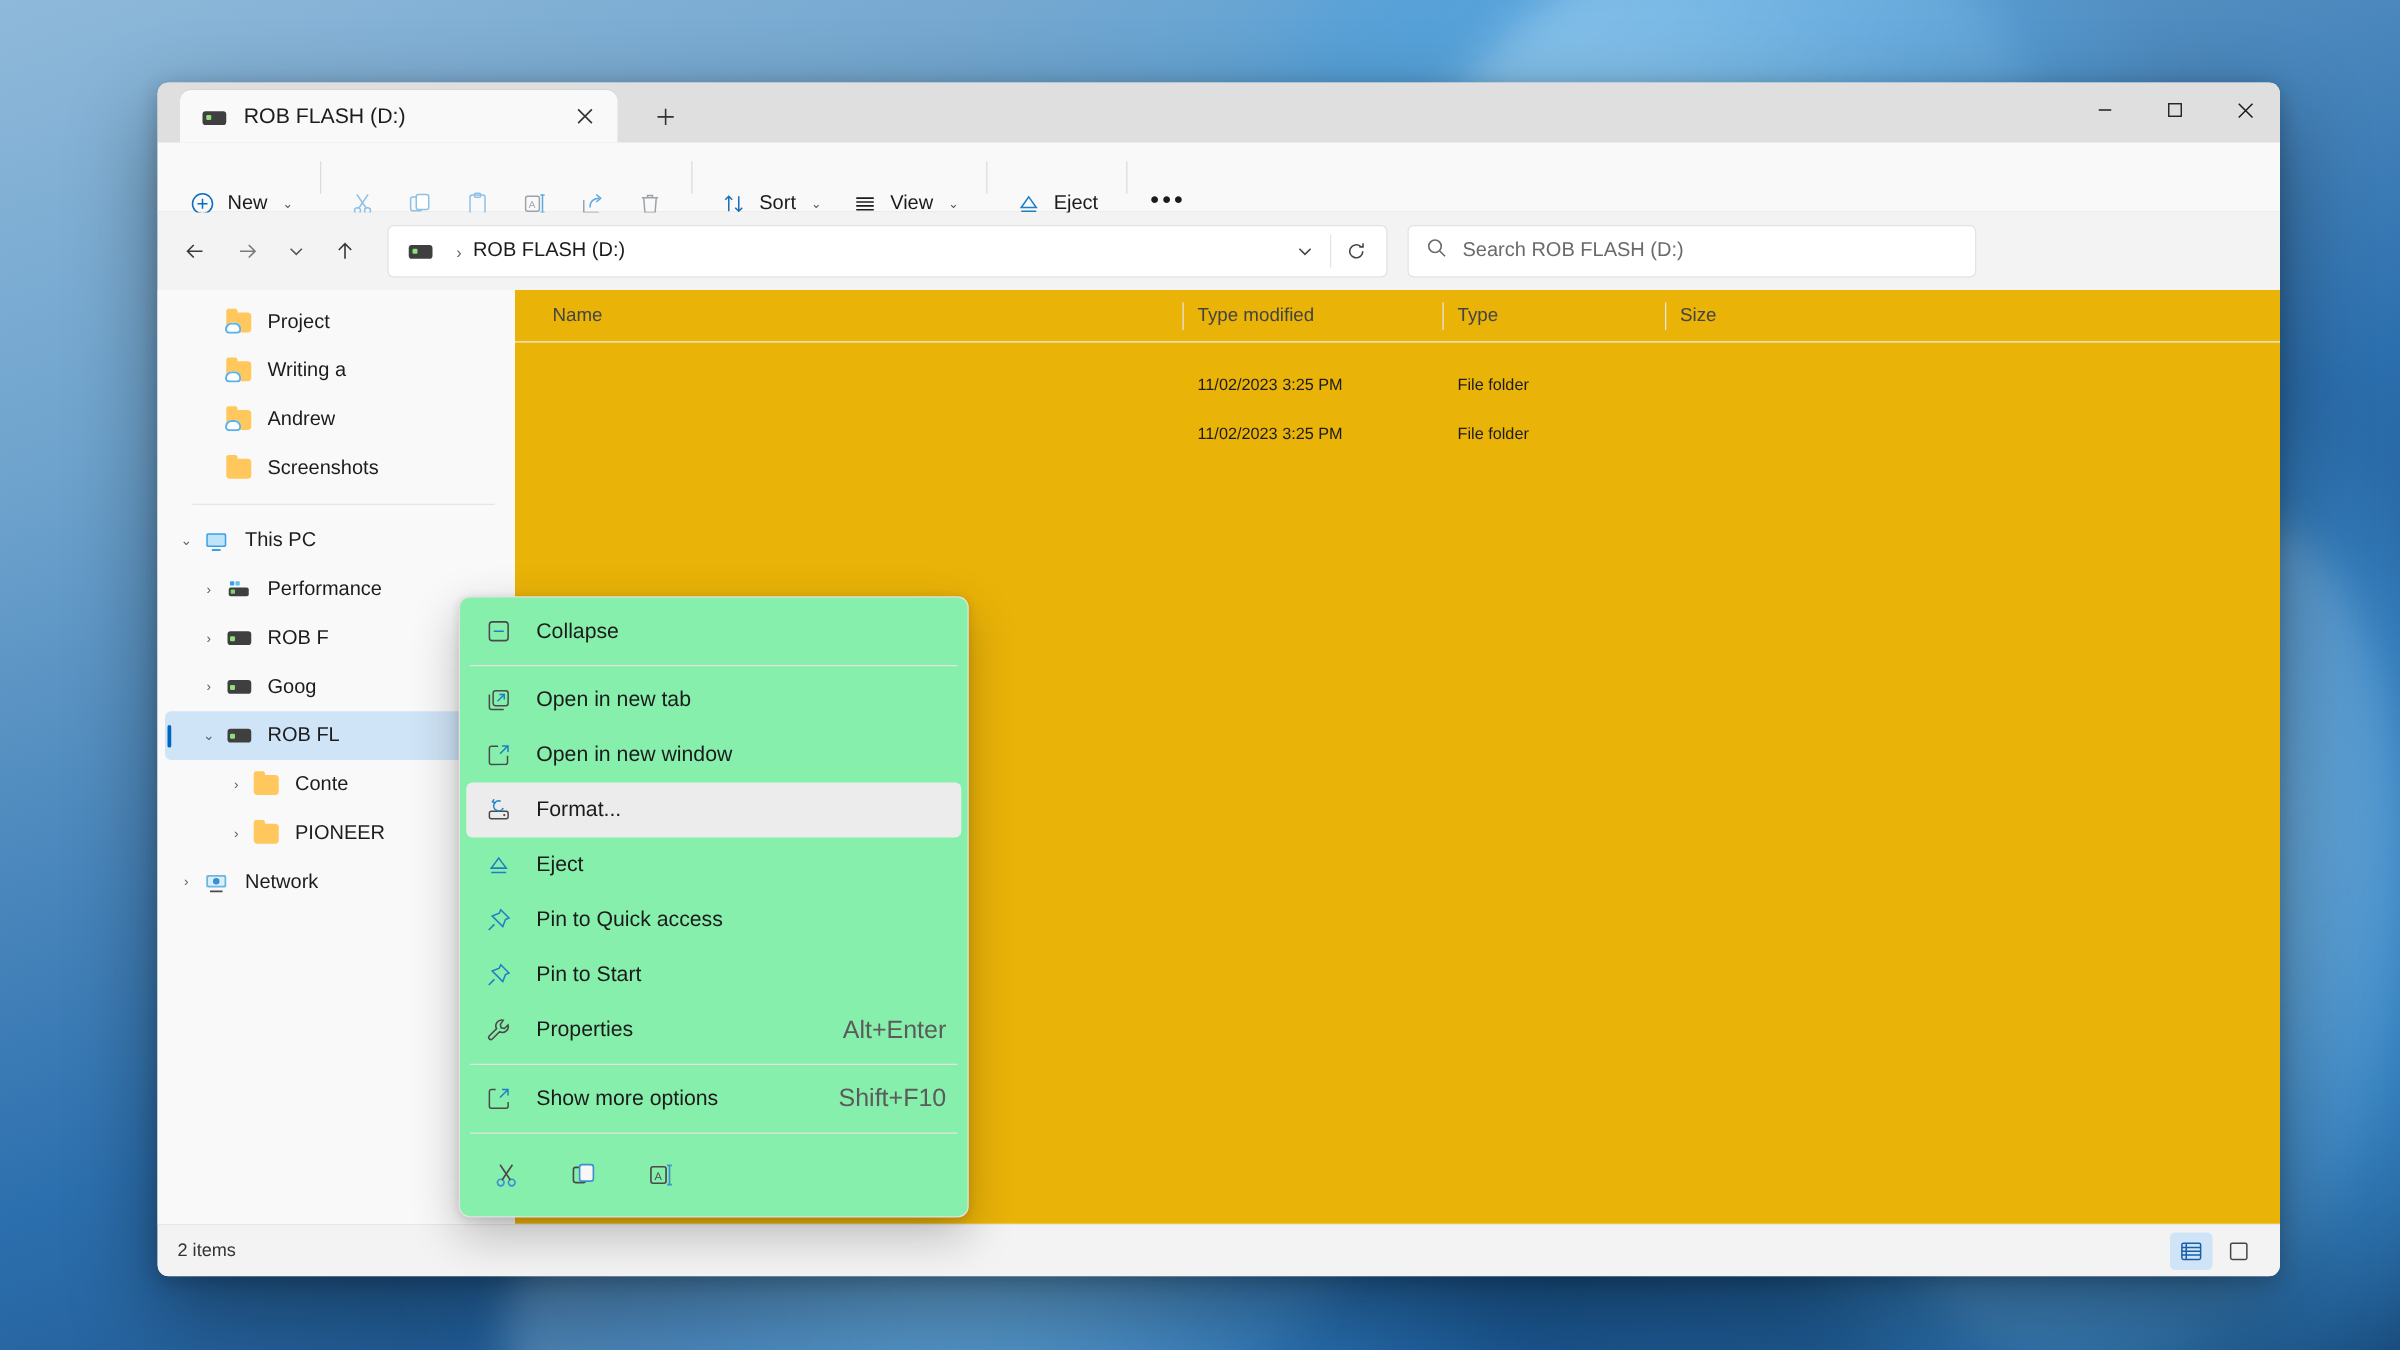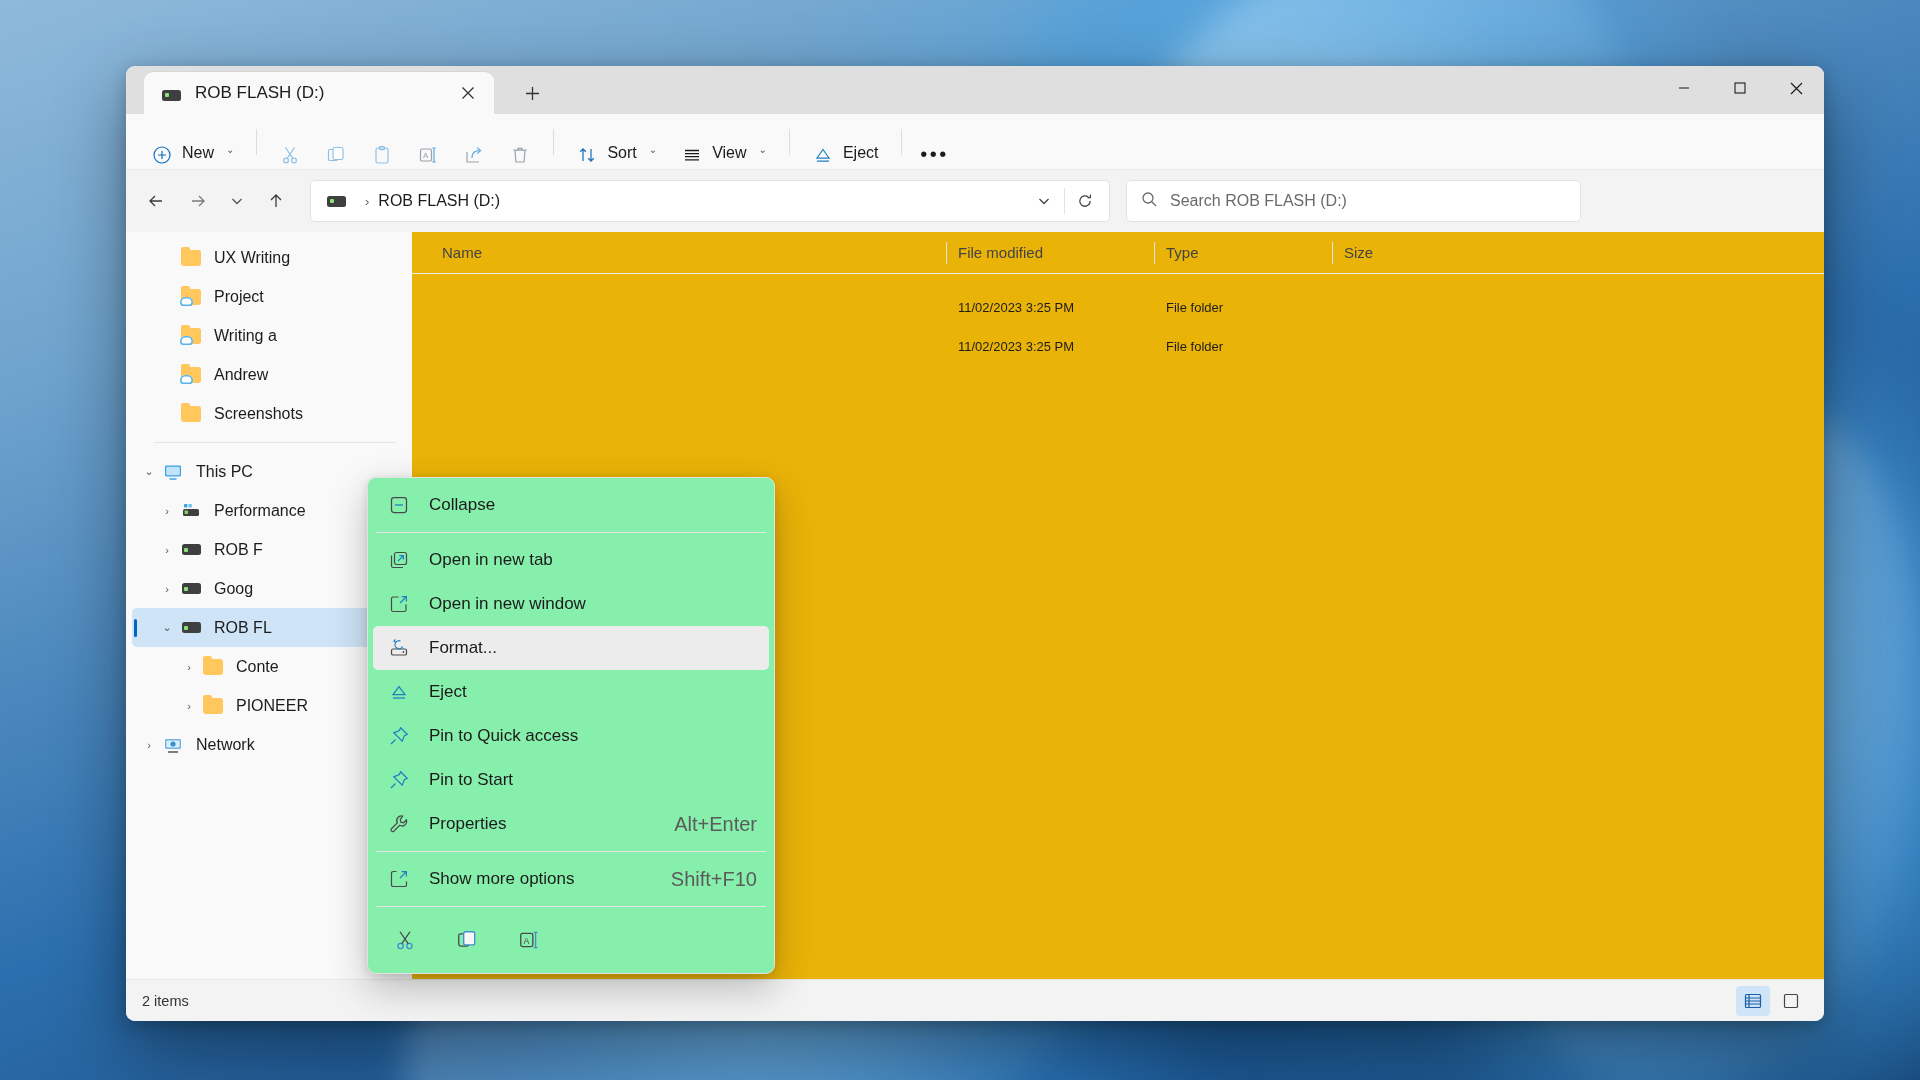--- a/index.html
+++ b/index.html
@@ -104,21 +104,21 @@
   #toolbar {
     height: 56px; flex: 0 0 56px;
     background: #f9f9f9;
     display: flex; align-items: center;
     padding: 0 14px;
     gap: 2px;
     border-bottom: 1px solid #e9e9e9;
   }
   .tb-btn {
     height: 38px; border-radius: 5px;
-    display: flex; align-items: flex-start; gap: 9px;
+    display: flex; align-items: center; gap: 9px;
     padding: 0 11px;
     font-size: 16px; color: #1b1b1b;
     white-space: nowrap;
     margin-top: 42px;
   }
   .tb-btn.icononly { padding: 0; width: 44px; justify-content: center; }
   .tb-sep { width: 1px; height: 26px; background: #dcdcdc; margin: 0 9px; }
   .chev { font-size: 10px; color:#555; margin-left: 3px; }
   .tb-ico { width: 22px; height: 22px; display:flex; align-items:center; justify-content:center; }
   .tb-ico svg { display:block; }
@@ -504,27 +504,20 @@
       <input type="text" placeholder="Search ROB FLASH (D:)" style="">
     </div>
   </div>
 
   <div id="body">
 
     <div id="sidebar">
       <div class="nav-item indent-1">
         <span class="twisty"></span>
         <span class="nav-ico">
-            <span class="folder"></span>
-          </span>
-        <span class="nav-label">UX Writing</span>
-      </div>
-      <div class="nav-item indent-1">
-        <span class="twisty"></span>
-        <span class="nav-ico">
             <span class="folder cloud"></span>
           </span>
         <span class="nav-label">Project</span>
       </div>
       <div class="nav-item indent-1">
         <span class="twisty"></span>
         <span class="nav-ico">
             <span class="folder cloud"></span>
           </span>
         <span class="nav-label">Writing a</span>
@@ -616,21 +609,21 @@
         </span>
         <span class="nav-label">Network</span>
       </div>
 
       <div id="sidebar-scrollbar"></div>
     </div>
 
     <div id="filelist">
       <div id="list-header">
         <div class="col col-name">Name</div>
-        <div class="col col-date">File modified</div>
+        <div class="col col-date">Type modified</div>
         <div class="col col-type">Type</div>
         <div class="col col-size">Size</div>
       </div>
       <div style="height:14px"></div>
       <div class="row">
         <div class="cell col-name"></div>
         <div class="cell col-date">11/02/2023 3:25 PM</div>
         <div class="cell col-type">File folder</div>
         <div class="cell col-size"></div>
       </div>

